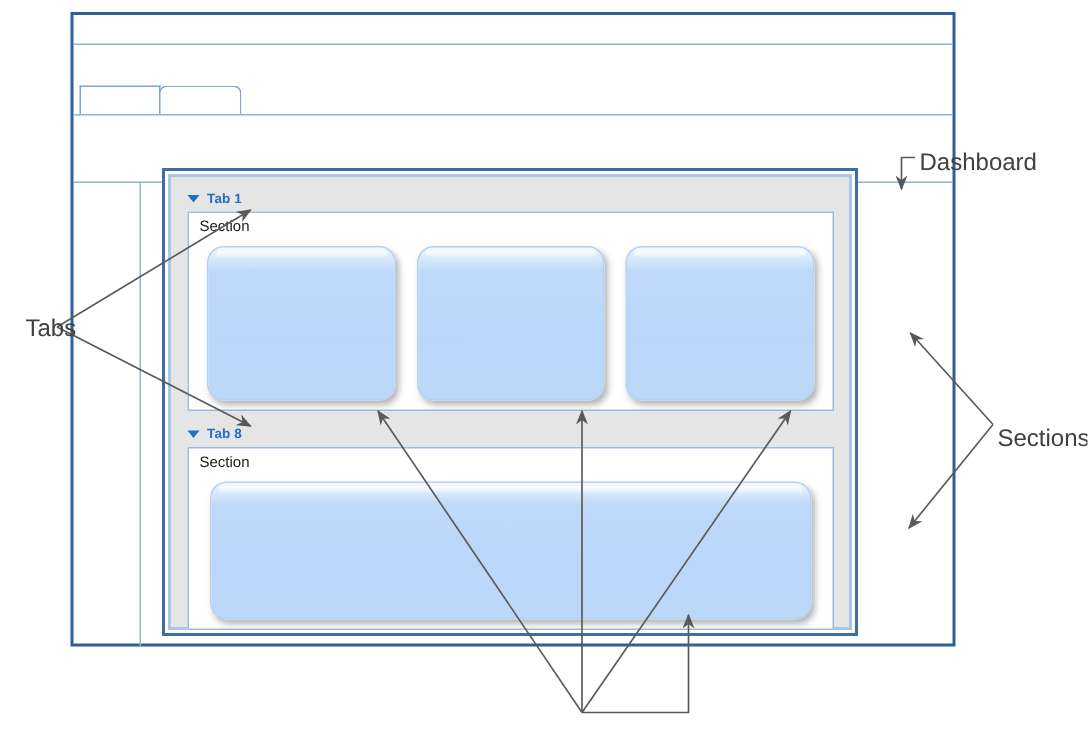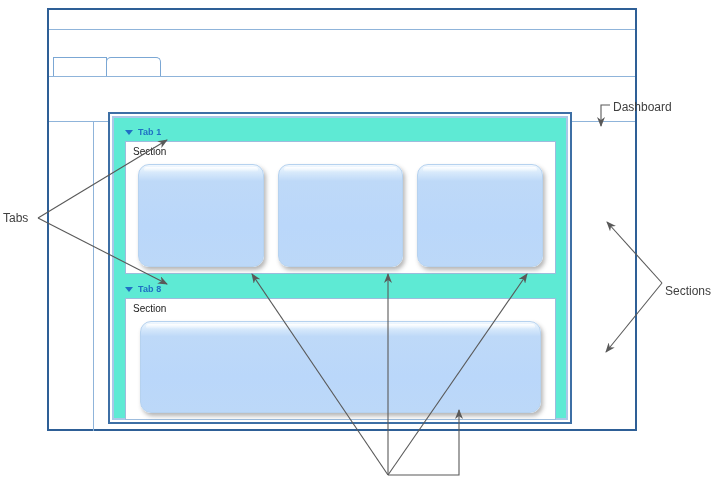--- a/index.html
+++ b/index.html
@@ -89,21 +89,21 @@
     height: 312px;
     box-sizing: border-box;
     border: 2px solid #3d6fa5;
     background: #ffffff;
   }
   .dashboard-inner {
     position: absolute;
     left: 2px; top: 2px; right: 2px; bottom: 2px;
     box-sizing: border-box;
     border: 2px solid #a9c8e8;
-    background: #5eead4;
+    background: #e5e5e5;
   }
 
   .tab-pane {
     position: absolute;
     left: 6px;
     right: 6px;
   }
   .tab-pane.one { top: 6px;   height: 150px; }
   .tab-pane.two { top: 163px; height: 139px; }
 
@@ -182,25 +182,25 @@
     border-radius:6px;
     background:linear-gradient(to bottom, rgba(255,255,255,.95), rgba(255,255,255,0));
   }
 
   .comp-row.single { padding: 0 14px; }
 
   
   .anno {
     position: absolute;
     font-family: "Liberation Sans", sans-serif;
-    font-size: 12px;
+    font-size: 16px;
     color: #404040;
     white-space: nowrap;
   }
-  #anno-tabs       { left: 3px;   top: 211px; }
+  #anno-tabs       { left: 17px;   top: 211px; }
   #anno-dashboard  { left: 613px; top: 100px; }
   #anno-sections   { left: 665px; top: 284px; }
   #anno-components { left: 318px; top: 479px; }
 
   svg.overlay {
     position: absolute;
     left: 0; top: 0;
     width: 725px;
     height: 500px;
     pointer-events: none;

